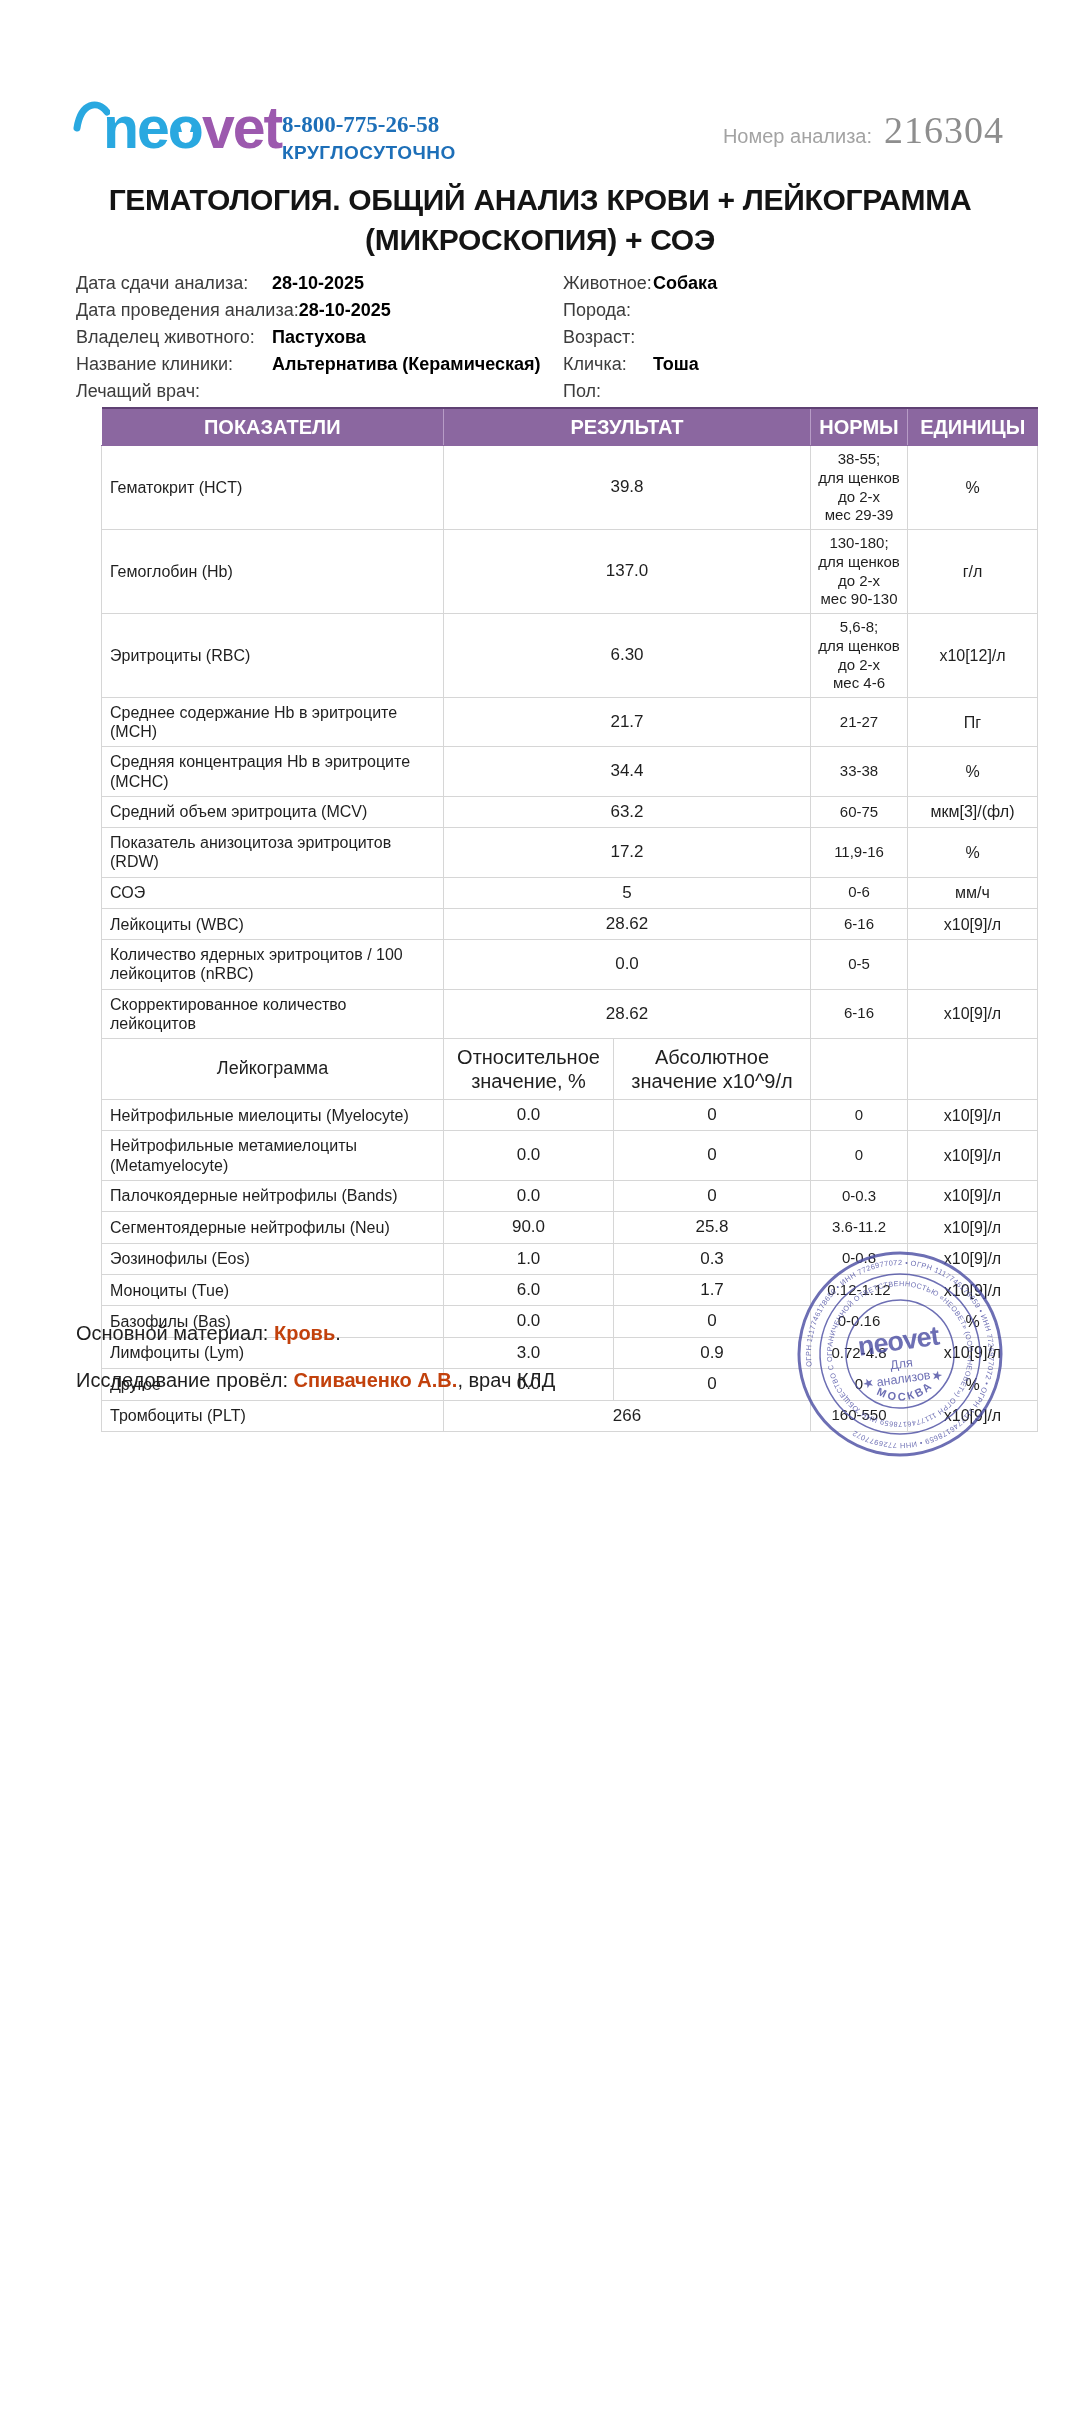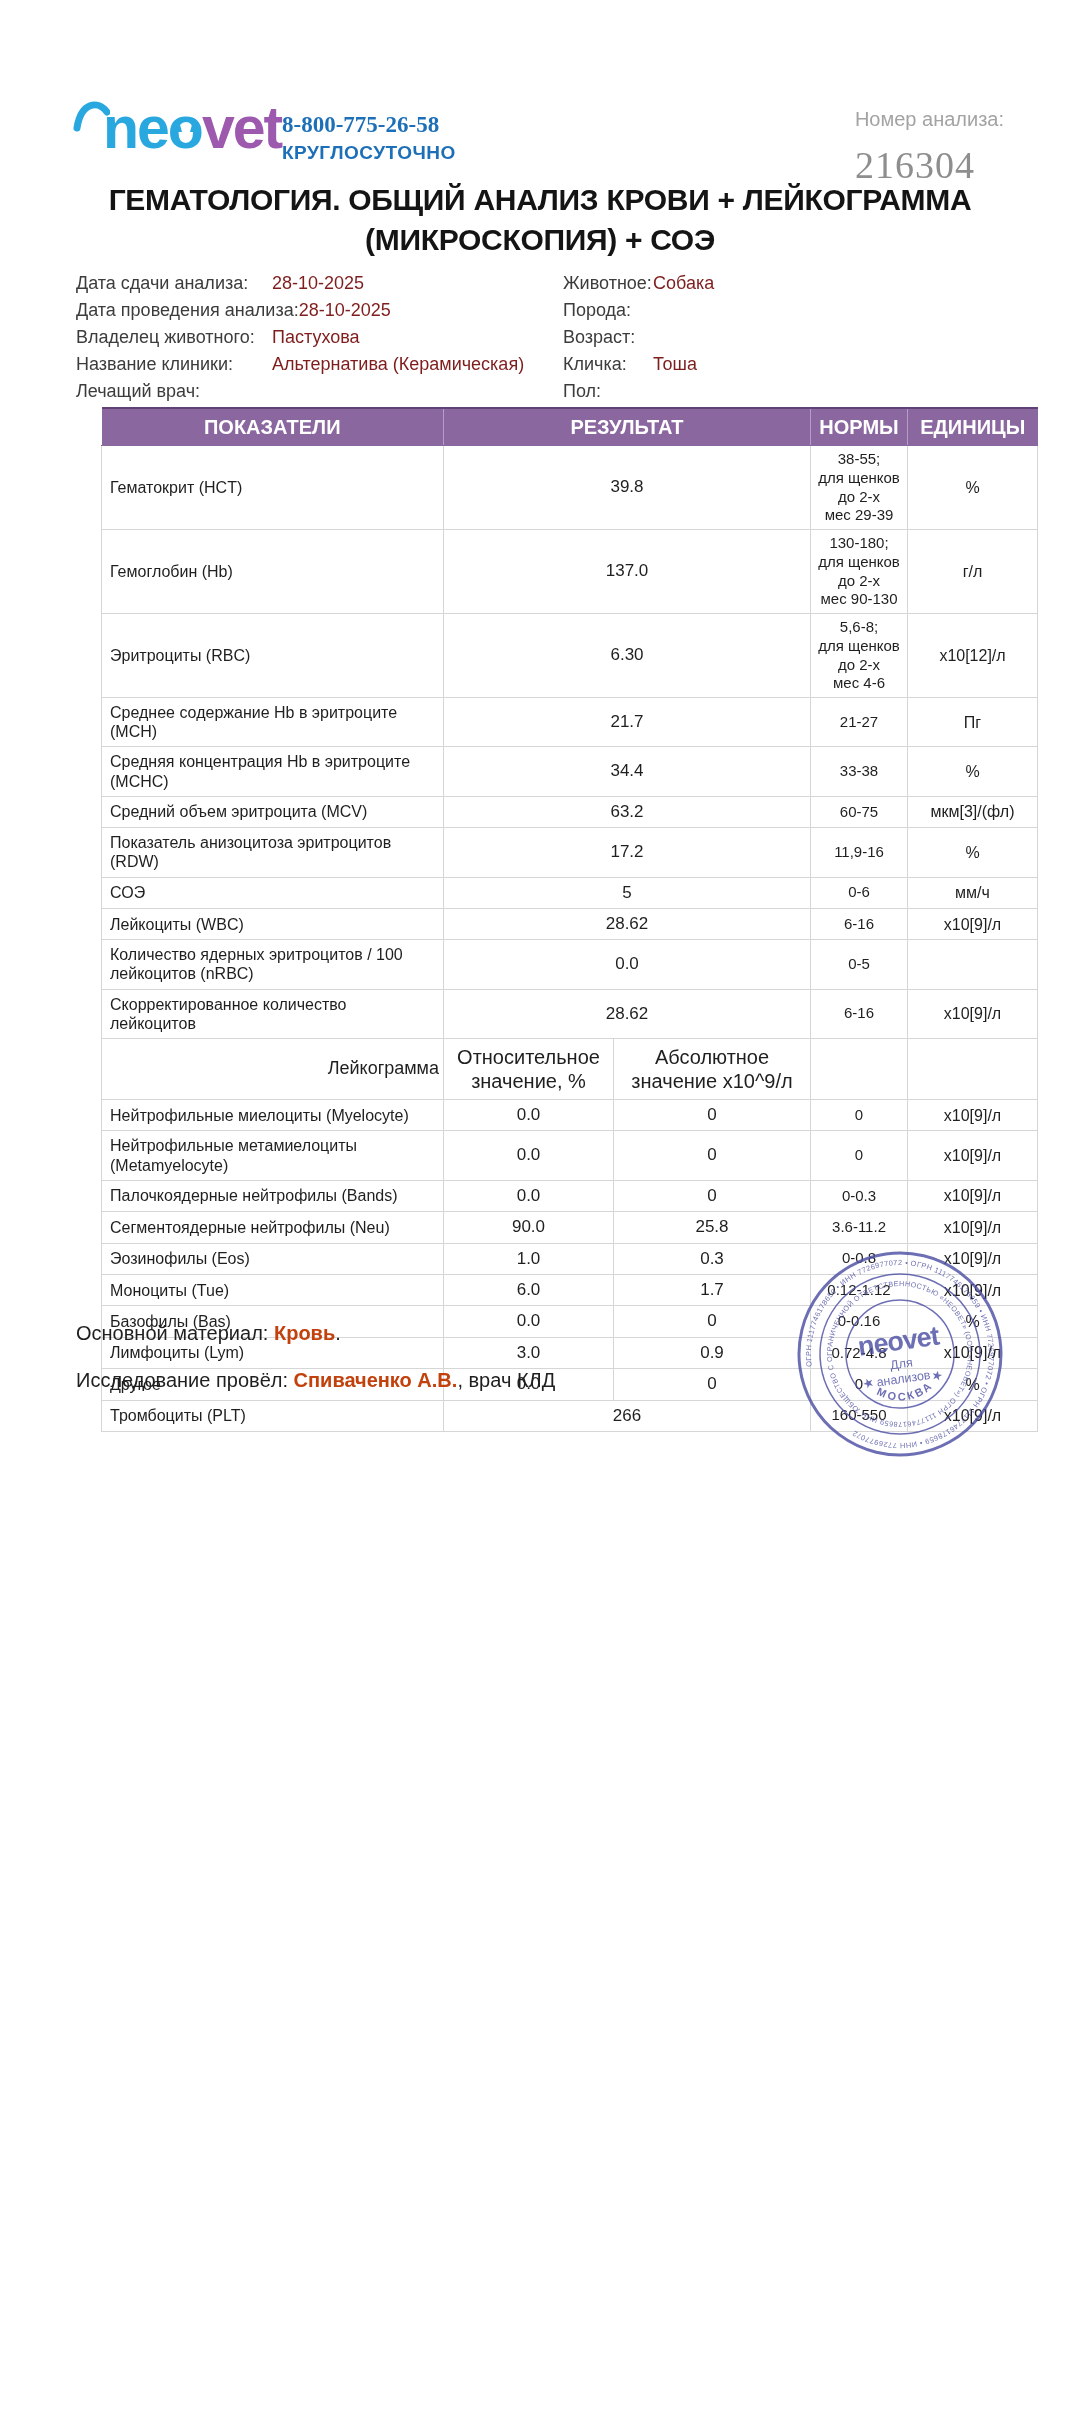--- a/index.html
+++ b/index.html
@@ -15,54 +15,54 @@
   .ears{position:absolute;right:1px;top:-8px;width:26px;height:12px;}
   .ears::before,.ears::after{content:"";position:absolute;bottom:0;width:0;height:0;
         border-left:5px solid transparent;border-right:5px solid transparent;border-bottom:11px solid #29a8e0;}
   .ears::before{left:0;transform:skewX(-10deg);}
   .ears::after{right:0;transform:skewX(10deg);}
 
   .phone{position:absolute;left:282px;top:112px;color:#1d6fb8;}
   .phone-number{font-family:"Liberation Serif", serif;font-weight:bold;font-size:23px;}
   .phone-sub{font-weight:bold;font-size:19px;letter-spacing:.5px;margin-top:4px;}
 
-  .analysis-number{position:absolute;right:76px;top:108px;display:flex;align-items:baseline;gap:12px;flex-direction:column;}
+  .analysis-number{position:absolute;right:76px;top:108px;display:flex;align-items:baseline;gap:12px;}
   .an-label{font-size:20px;color:#a3a3a3;}
   .an-value{font-family:"Liberation Serif", serif;font-size:38px;color:#8e8e8e;letter-spacing:1px;}
 
   
   .title{position:absolute;left:0;top:180px;width:100%;text-align:center;
          font-size:30px;font-weight:700;line-height:40px;color:#141414;letter-spacing:-.3px;}
 
   
   .meta{position:absolute;left:76px;top:270px;width:930px;font-size:18px;}
   .meta-col{position:absolute;top:0;}
   .meta-col.left{left:0;}
   .meta-col.right{left:487px;}
   .meta-row{display:flex;height:27px;align-items:center;white-space:nowrap;}
   .meta-label{color:#3c3c3c;}
   .meta-col.left .meta-label{min-width:196px;}
   .meta-col.right .meta-label{min-width:90px;}
-  .meta-value{font-weight:normal;color:#7f1d1d;}
+  .meta-value{font-weight:bold;color:#000000;}
 
   
   .table-wrap{position:absolute;left:70px;top:407px;width:937px;margin-left:31px;}
   table{border-collapse:collapse;width:100%;table-layout:fixed;}
   thead th{background:#8b67a0;color:#fff;font-size:20px;font-weight:600;height:34px;
            border-top:2px solid #5f4173;border-bottom:1px solid #8b67a0;text-align:center;}
   thead th + th{border-left:1px solid #b79cc6;}
   tbody td{border:1px solid #d6d6d6;padding:5px 8px;vertical-align:middle;
            font-size:16px;color:#1f1f1f;line-height:1.2;}
   td.c-name{text-align:left;}
   td.c-res,td.c-norm,td.c-unit{text-align:center;}
   td.c-res{font-size:17px;}
   td.c-norm{font-size:15px;line-height:1.25;white-space:pre-line;padding:4px 2px;}
   td.c-unit{font-size:16px;padding:4px 3px;}
   tr.lk-header td{font-size:20px;text-align:center;color:#1f1f1f;padding:6px 4px;}
-  tr.lk-header td.lk-title{font-size:18px;text-align:right;}
+  tr.lk-header td.lk-title{font-size:18px;}
 
   
   .material{position:absolute;left:76px;top:1322px;font-size:20px;color:#1f1f1f;}
   .performed{position:absolute;left:76px;top:1369px;font-size:20px;color:#1f1f1f;}
   .b{font-weight:bold;color:#c2410c;}
 
   
   .stamp{position:absolute;left:794px;top:1248px;width:212px;height:212px;
          transform:rotate(-8deg);opacity:.82;pointer-events:none;}
   .stamp text{fill:#4e50a4;font-family:"Liberation Sans", sans-serif;}

